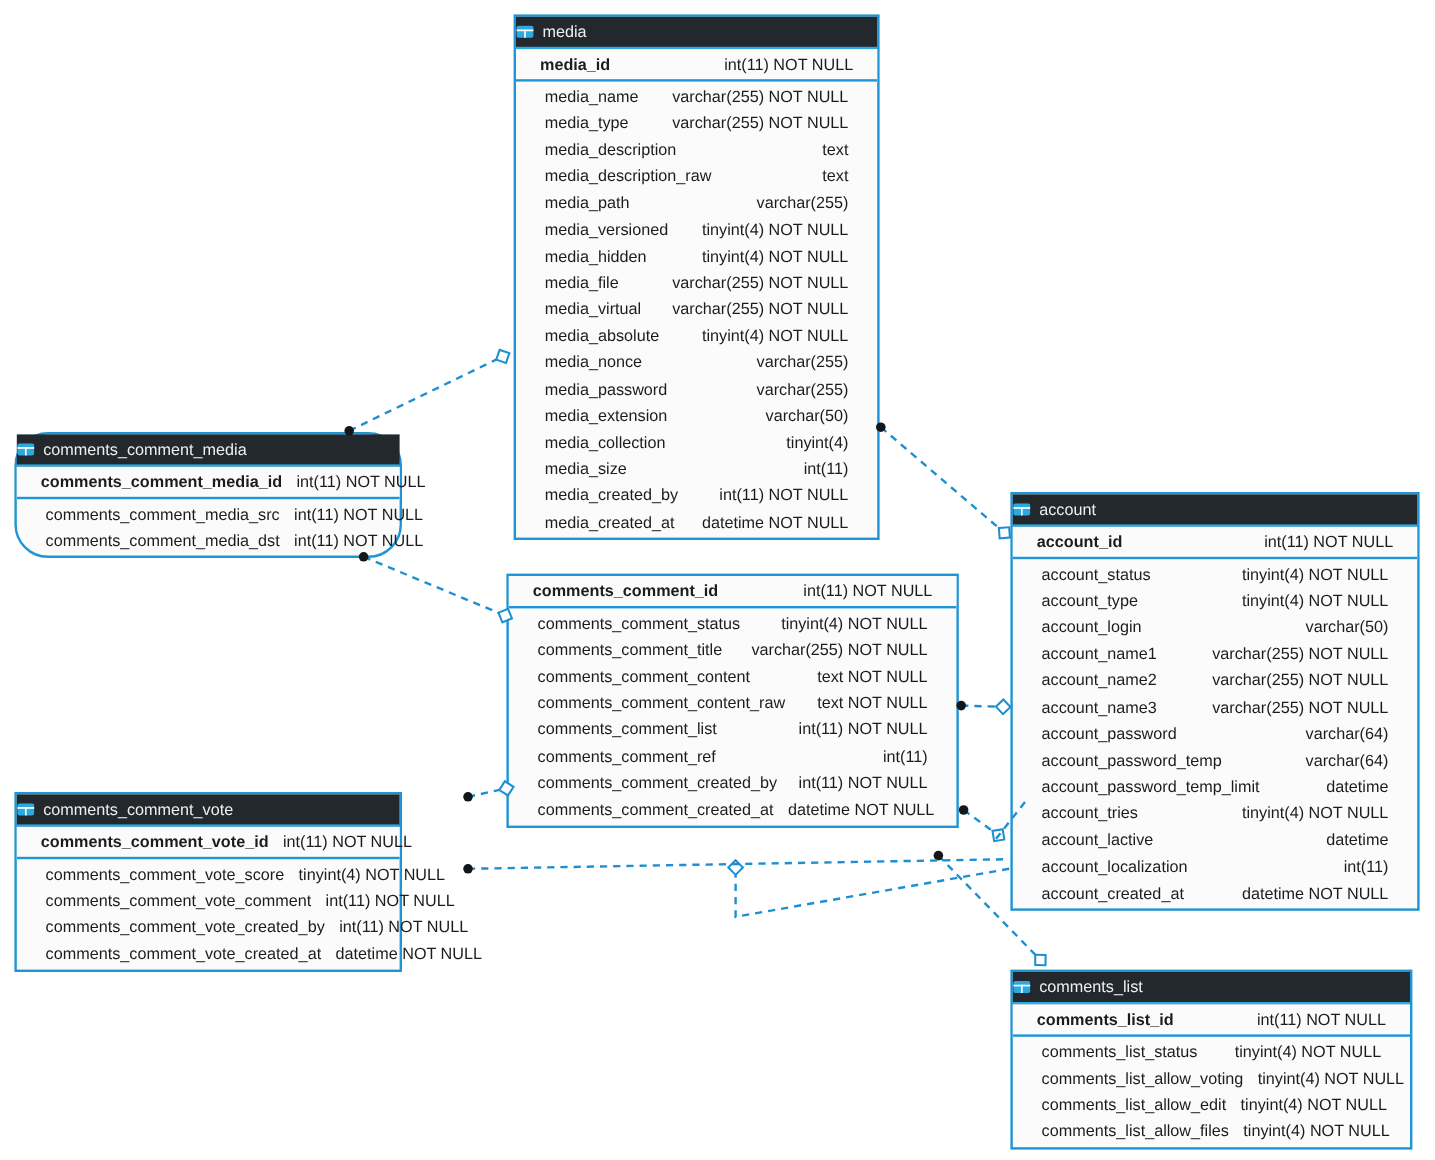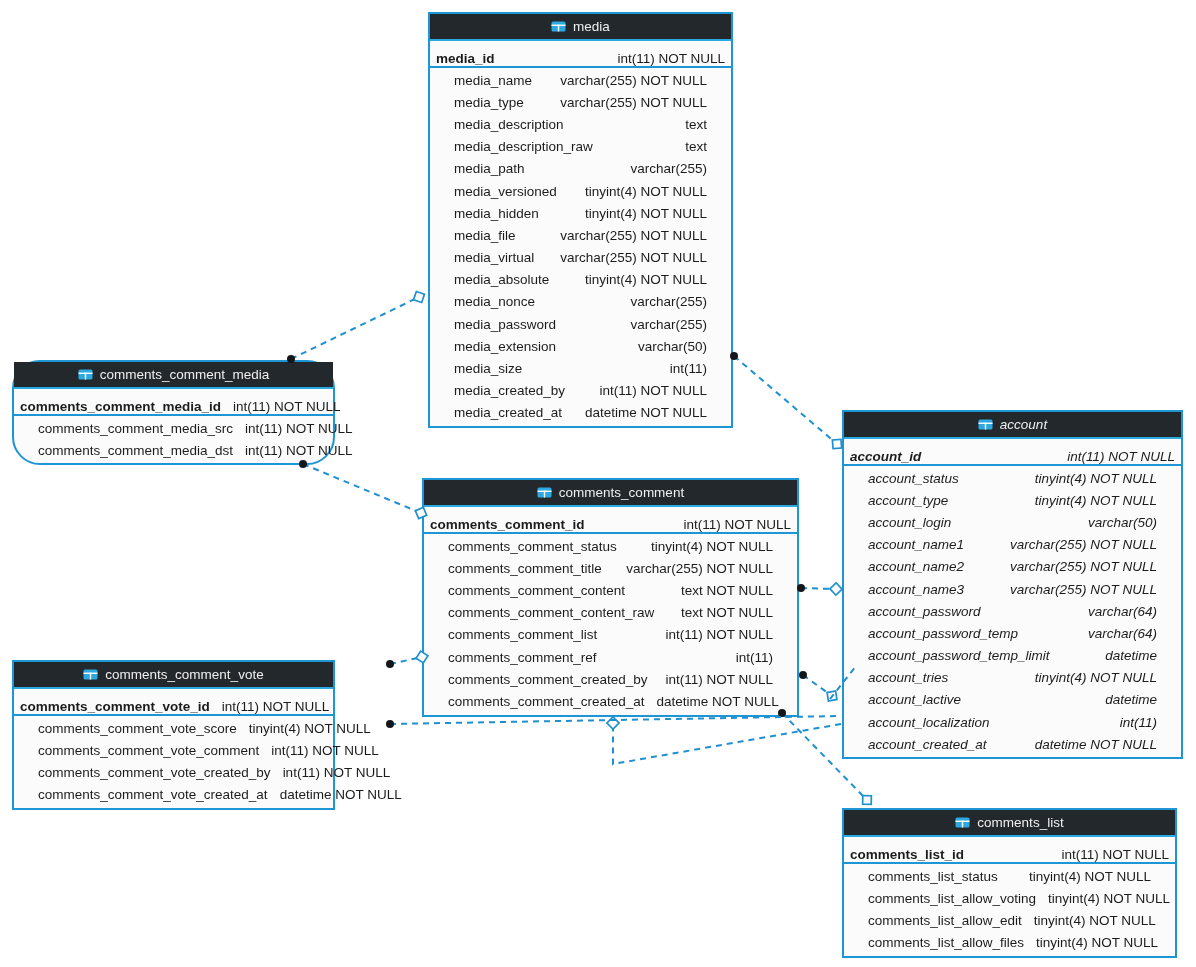--- a/index.html
+++ b/index.html
@@ -21,28 +21,28 @@
   .canvas{position:absolute;inset:0;}
   .tbl{
     position:absolute;box-sizing:border-box;
     border:2px solid var(--accent);
     background:var(--rowbg);
     z-index:2;
   }
   .tbl-header{
     height:25px;background:var(--headerbg);
     border-bottom:2px solid var(--accent2);
-    display:flex;align-items:center;justify-content:center;gap:7px;
+    display:flex;align-items:center;justify-content:flex-start;gap:7px;
     color:var(--headertext);font-size:13.5px;
   }
   .tbl-header svg{display:block;}
   .pk-row{
     height:25px;border-bottom:2px solid var(--accent);
-    display:flex;align-items:flex-end;justify-content:space-between;
-    padding:0 6px;font-size:13.5px;white-space:nowrap;background:var(--rowbg);
+    display:flex;align-items:center;justify-content:space-between;
+    padding:0 20px;font-size:13.5px;white-space:nowrap;background:var(--rowbg);
   }
   .pk-row .cname{font-weight:bold;}
   .rows{padding:1px 0 2px 0;}
   .row{
     height:22.2px;display:flex;align-items:center;justify-content:space-between;
     padding:0 24px;font-size:13.5px;white-space:nowrap;
   }
   .cname{color:var(--text);}
   .ctype{color:var(--text);padding-left:12px;}
   svg.connectors{position:absolute;inset:0;z-index:6;pointer-events:none;}
@@ -115,20 +115,24 @@
   </div>
           <div class="row">
     <span class="cname">media_password</span>
     <span class="ctype">varchar(255)</span>
   </div>
           <div class="row">
     <span class="cname">media_extension</span>
     <span class="ctype">varchar(50)</span>
   </div>
           <div class="row">
+    <span class="cname">media_collection</span>
+    <span class="ctype">tinyint(4)</span>
+  </div>
+          <div class="row">
     <span class="cname">media_size</span>
     <span class="ctype">int(11)</span>
   </div>
           <div class="row">
     <span class="cname">media_created_by</span>
     <span class="ctype">int(11) NOT NULL</span>
   </div>
           <div class="row">
     <span class="cname">media_created_at</span>
     <span class="ctype">datetime NOT NULL</span>
@@ -153,28 +157,20 @@
     <span class="cname">comments_comment_media_src</span>
     <span class="ctype">int(11) NOT NULL</span>
   </div>
           <div class="row">
     <span class="cname">comments_comment_media_dst</span>
     <span class="ctype">int(11) NOT NULL</span>
   </div>
         </div>
   </div>
       <div class="tbl" style="left: 422px; top: 478px; width: 377px;">
-    <div class="tbl-header">
-      <svg width="15" height="11" viewBox="0 0 15 11" aria-hidden="true">
-        <rect x="0.5" y="0.5" width="14" height="10" rx="1.5" fill="#2da9e1"></rect>
-        <rect x="0.5" y="3.6" width="14" height="1.4" fill="#ffffff"></rect>
-        <rect x="6.8" y="3.6" width="1.4" height="6.9" fill="#ffffff"></rect>
-      </svg>
-      <span>comments_comment</span>
-    </div>
     <div class="pk-row">
       <span class="cname">comments_comment_id</span>
       <span class="ctype">int(11) NOT NULL</span>
     </div>
     <div class="rows">
           <div class="row">
     <span class="cname">comments_comment_status</span>
     <span class="ctype">tinyint(4) NOT NULL</span>
   </div>
           <div class="row">
@@ -232,21 +228,21 @@
           <div class="row">
     <span class="cname">comments_comment_vote_created_by</span>
     <span class="ctype">int(11) NOT NULL</span>
   </div>
           <div class="row">
     <span class="cname">comments_comment_vote_created_at</span>
     <span class="ctype">datetime NOT NULL</span>
   </div>
         </div>
   </div>
-      <div class="tbl" style="left: 842px; top: 410px; width: 341px; font-style: italic;">
+      <div class="tbl" style="left: 842px; top: 410px; width: 341px;">
     <div class="tbl-header">
       <svg width="15" height="11" viewBox="0 0 15 11" aria-hidden="true">
         <rect x="0.5" y="0.5" width="14" height="10" rx="1.5" fill="#2da9e1"></rect>
         <rect x="0.5" y="3.6" width="14" height="1.4" fill="#ffffff"></rect>
         <rect x="6.8" y="3.6" width="1.4" height="6.9" fill="#ffffff"></rect>
       </svg>
       <span>account</span>
     </div>
     <div class="pk-row">
       <span class="cname">account_id</span>

